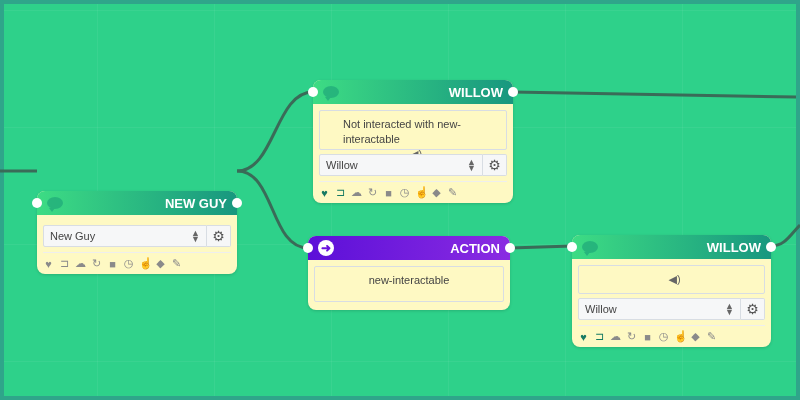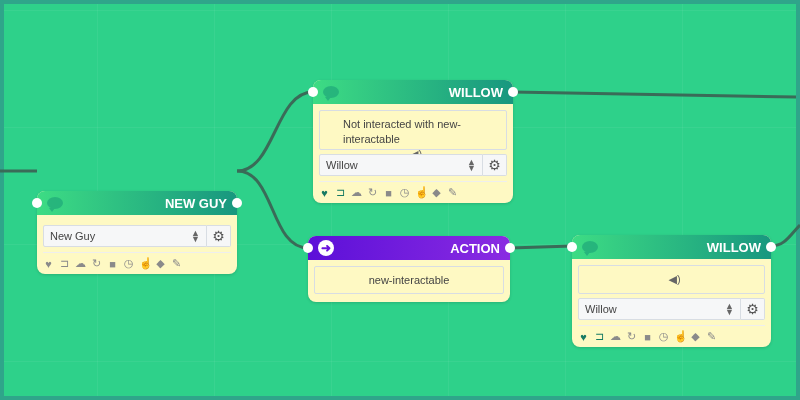--- a/index.html
+++ b/index.html
@@ -168,21 +168,21 @@
 </div>
 
 <div class="node" style="left:308px; top:236px; width:202px;">
   <div class="node-header action">
     <span class="port in"></span>
     <span class="arrow-icon">➜</span>
     <span>ACTION</span>
     <span class="port out"></span>
   </div>
   <div class="node-body" style="padding-bottom:8px;">
-    <div class="text-box" style="height:28px;text-align:center;">
+    <div class="text-box" style="height:36px;text-align:center;">
       <span>new-interactable</span>
     </div>
   </div>
 </div>
 
 <div class="node" style="left:572px; top:235px; width:199px;">
   <div class="node-header">
     <span class="port in"></span>
     <span class="speech-icon"></span>
     <span>WILLOW</span>

